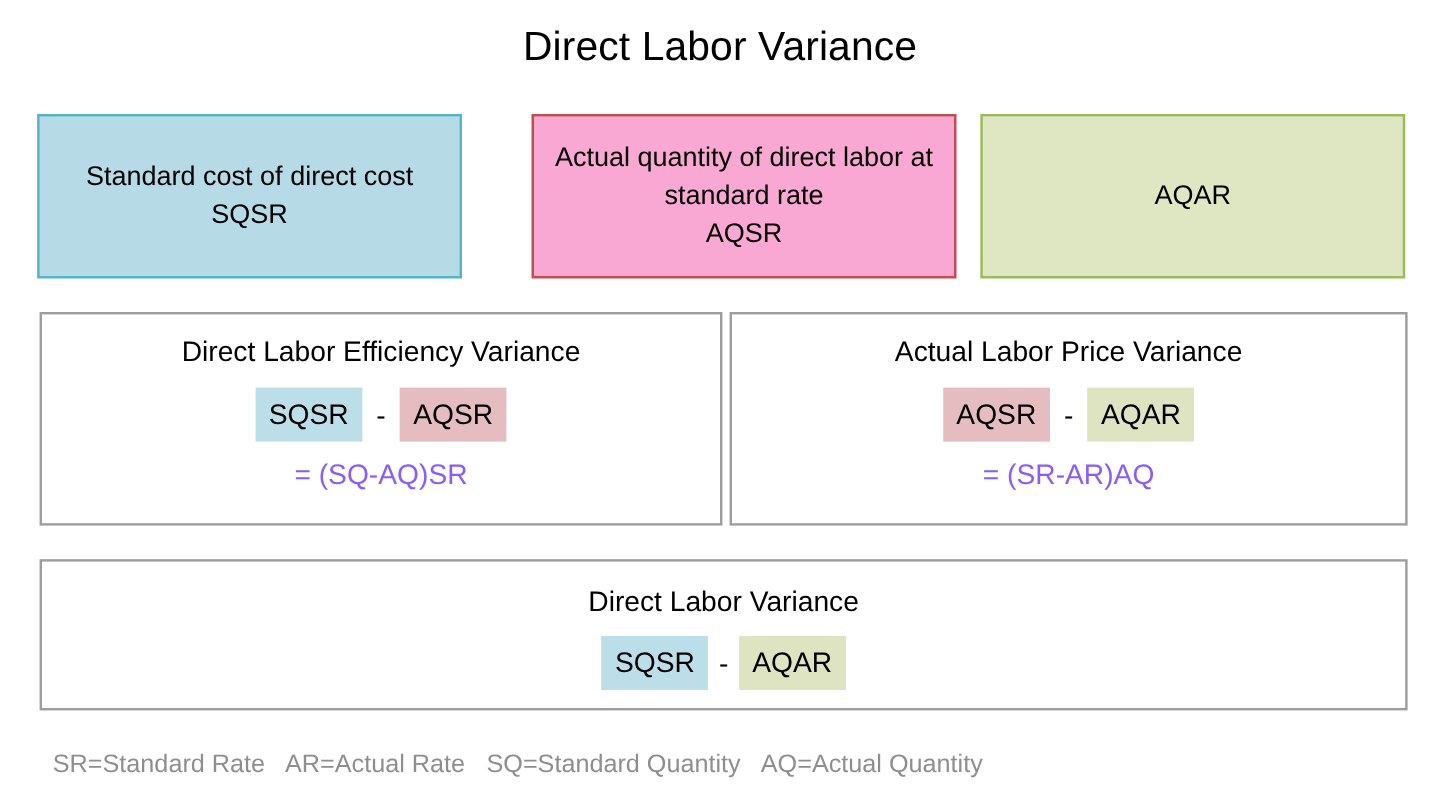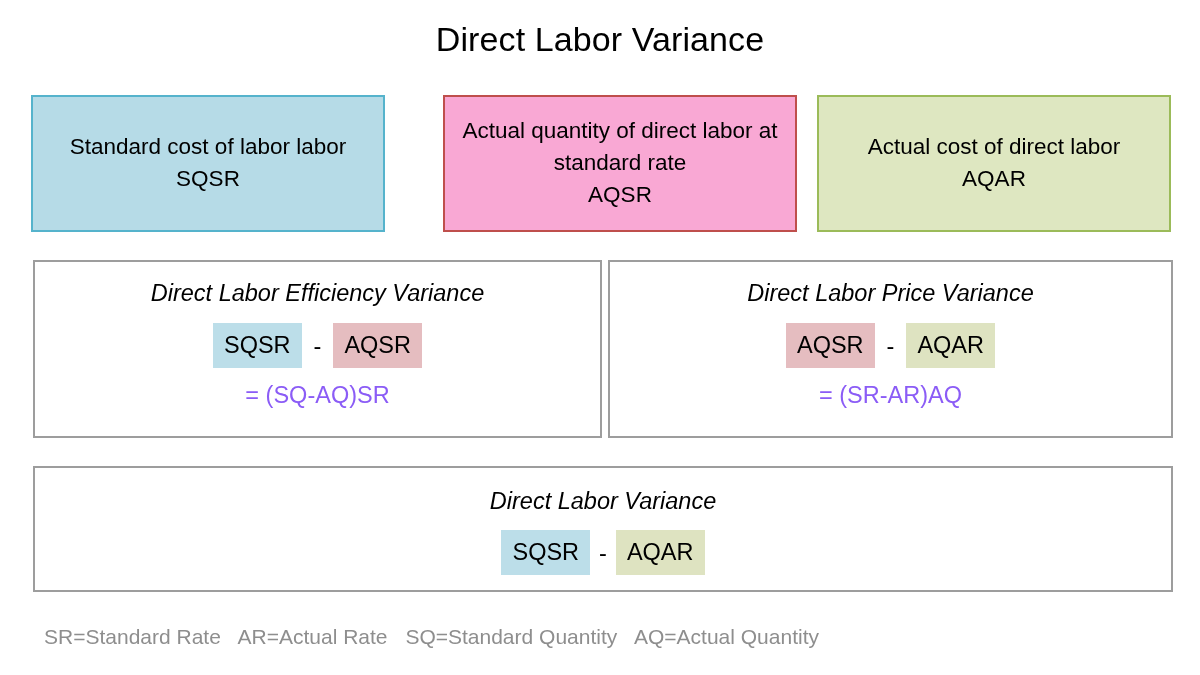--- a/index.html
+++ b/index.html
@@ -80,21 +80,20 @@
   #panel-efficiency { left: 33px;  top: 260px; width: 569px; height: 178px; }
   #panel-price      { left: 608px; top: 260px; width: 565px; height: 178px; }
   #panel-total      { left: 33px;  top: 466px; width: 1140px; height: 126px; }
 
   .panel-title {
     font-size: 23.5px;
     line-height: 30px;
     text-align: center;
     color: #000000;
     width: 100%;
-    font-style: italic;
   }
   #panel-efficiency .panel-title,
   #panel-price .panel-title { margin-top: 16px; }
   #panel-total .panel-title { margin-top: 18px; }
 
   .formula-row {
     display: flex;
     flex-direction: row;
     align-items: center;
     justify-content: center;
@@ -157,46 +156,45 @@
   }
 </style>
 </head>
 <body>
 
 <div id="canvas">
 
   <div class="page-title">Direct Labor Variance</div>
 
   <div class="comp-box" id="box-sqsr">
-    <div class="comp-desc">Standard cost of labor labor</div>
+    <div class="comp-desc">Standard cost of direct cost</div>
     <div class="comp-code">SQSR</div>
   </div>
 
   <div class="comp-box" id="box-aqsr">
     <div class="comp-desc">Actual quantity of direct labor at standard rate</div>
     <div class="comp-code">AQSR</div>
   </div>
 
   <div class="comp-box" id="box-aqar">
-    <div class="comp-desc">Actual cost of direct labor</div>
     <div class="comp-code">AQAR</div>
   </div>
 
   <div class="panel" id="panel-efficiency">
     <div class="panel-title">Direct Labor Efficiency Variance</div>
     <div class="formula-row">
       <span class="chip blue">SQSR</span>
       <span class="minus">-</span>
       <span class="chip pink">AQSR</span>
     </div>
     <div class="formula-result">= (SQ-AQ)SR</div>
   </div>
 
   <div class="panel" id="panel-price">
-    <div class="panel-title">Direct Labor Price Variance</div>
+    <div class="panel-title">Actual Labor Price Variance</div>
     <div class="formula-row">
       <span class="chip pink">AQSR</span>
       <span class="minus">-</span>
       <span class="chip green">AQAR</span>
     </div>
     <div class="formula-result">= (SR-AR)AQ</div>
   </div>
 
   <div class="panel" id="panel-total">
     <div class="panel-title">Direct Labor Variance</div>

